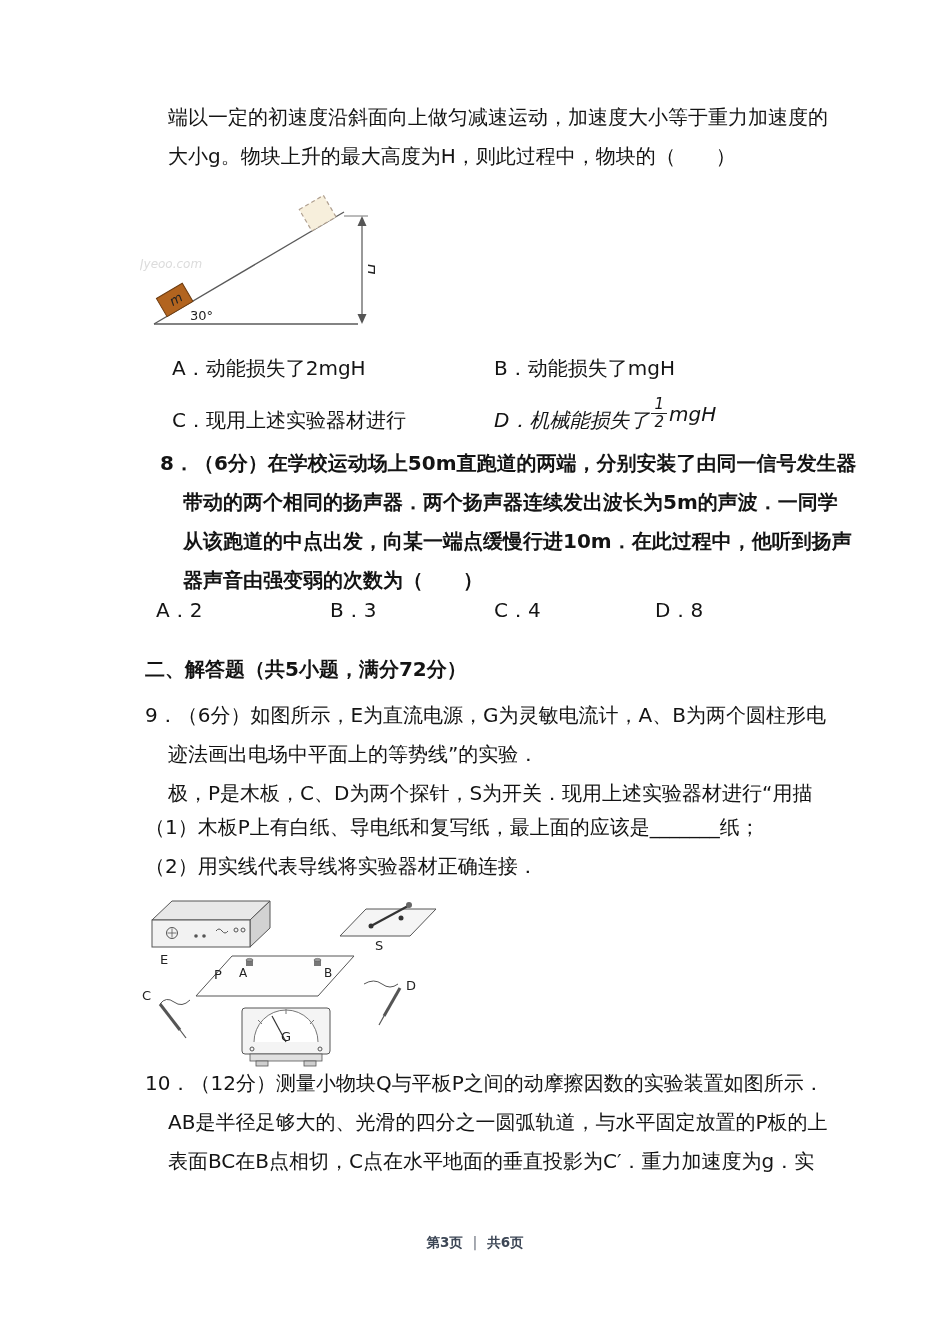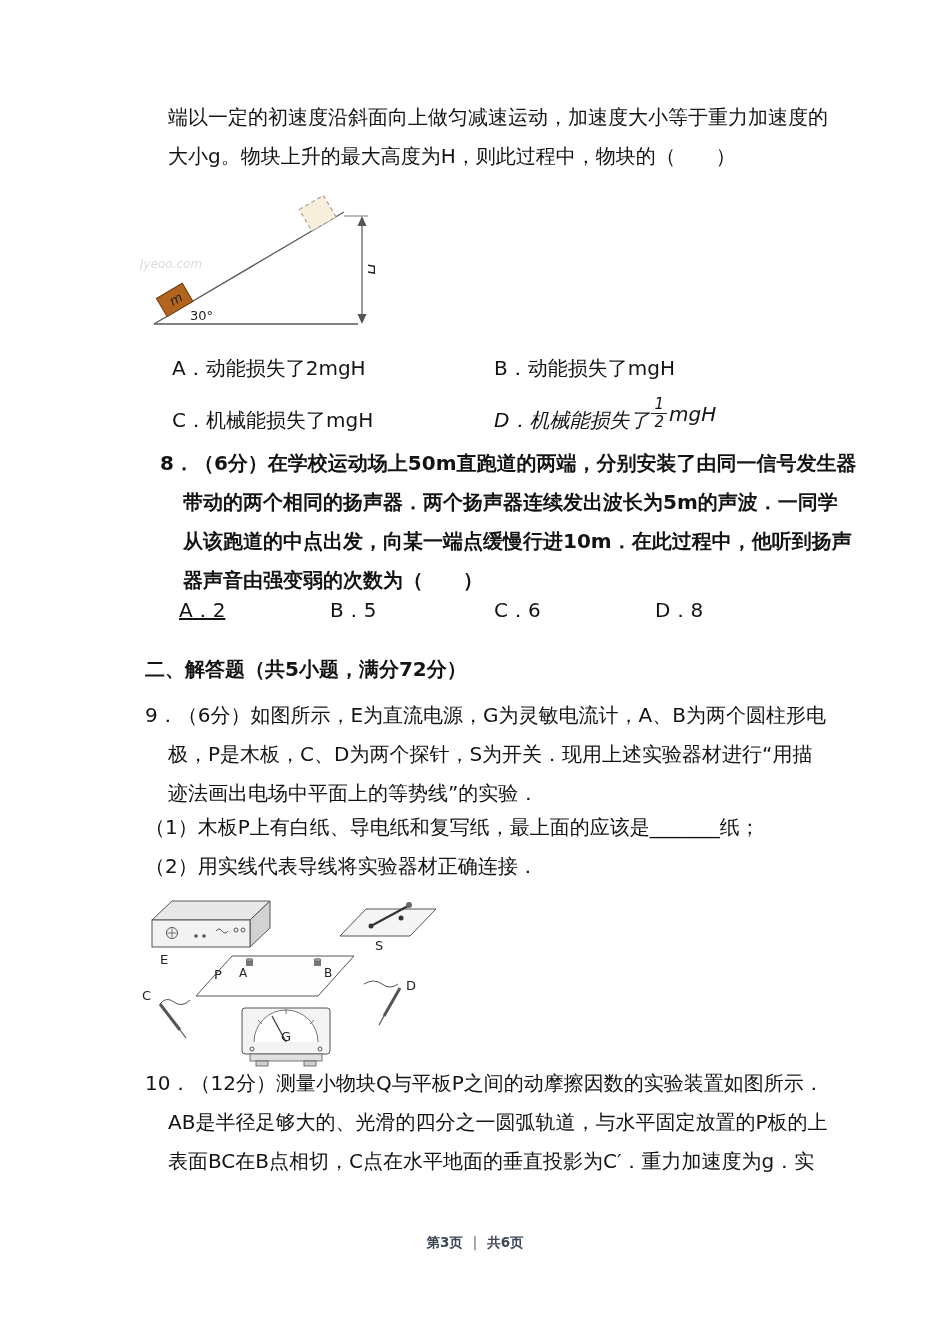--- a/index.html
+++ b/index.html
@@ -48,48 +48,48 @@
       <line x1="204" y1="28" x2="228" y2="28" stroke="#777" stroke-width="1"></line>
       <line x1="222" y1="30" x2="222" y2="134" stroke="#555" stroke-width="1.2"></line>
       <polygon points="222,28 217.5,38 226.5,38" fill="#555"></polygon>
       <polygon points="222,136 217.5,126 226.5,126" fill="#555"></polygon>
       <text x="228" y="76" font-size="15" font-style="italic" font-family="DejaVu Serif, serif" transform="rotate(90 228 76)">H</text>
     </svg>
   </div>
 
   <div class="opt" style="left:172px; top:348px;">A．动能损失了2mgH</div>
   <div class="opt" style="left:494px; top:348px;">B．动能损失了mgH</div>
-  <div class="opt" style="left:172px; top:398px; line-height:44px;">C．机械能损失了mgH</div>
+  <div class="opt" style="left:172px; top:398px; line-height:44px;">C．现用上述实验器材进行</div>
   <div class="opt" style="left:494px; top:398px; line-height:44px;font-style:italic;">
     <span>D．机械能损失了</span><span class="formula">
         <span class="frac">
           <span class="num">1</span>
           <span class="den">2</span>
         </span>
         <span>mgH</span>
       </span>
   </div>
 
   <div class="block" style="left:160px; top:444px;font-weight:bold;">
     <div>8．（6分）在学校运动场上50m直跑道的两端，分别安装了由同一信号发生器</div>
     <div class="cont">带动的两个相同的扬声器．两个扬声器连续发出波长为5m的声波．一同学</div>
     <div class="cont">从该跑道的中点出发，向某一端点缓慢行进10m．在此过程中，他听到扬声</div>
     <div class="cont">器声音由强变弱的次数为（　　）</div>
   </div>
-  <div class="opt" style="left:179px; top:590px;text-decoration:underline;">A．2</div>
-  <div class="opt" style="left:330px; top:590px;">B．5</div>
-  <div class="opt" style="left:494px; top:590px;">C．6</div>
+  <div class="opt" style="left:156px; top:590px;">A．2</div>
+  <div class="opt" style="left:330px; top:590px;">B．3</div>
+  <div class="opt" style="left:494px; top:590px;">C．4</div>
   <div class="opt" style="left:655px; top:590px;">D．8</div>
 
   <div class="block bold" style="left:145px; top:650px;">二、解答题（共5小题，满分72分）</div>
 
   <div class="block" style="left:145px; top:696px;">
     <div>9．（6分）如图所示，E为直流电源，G为灵敏电流计，A、B为两个圆柱形电</div>
+    <div class="cont">迹法画出电场中平面上的等势线”的实验．</div>
     <div class="cont">极，P是木板，C、D为两个探针，S为开关．现用上述实验器材进行“用描</div>
-    <div class="cont">迹法画出电场中平面上的等势线”的实验．</div>
   </div>
   <div class="block" style="left:145px; top:808px;">（1）木板P上有白纸、导电纸和复写纸，最上面的应该是_______纸；</div>
   <div class="block" style="left:145px; top:847px;">（2）用实线代表导线将实验器材正确连接．</div>
 
   <div style="position:absolute; left:138px; top:884px;">
     <svg width="345" height="192" viewBox="0 0 345 192">
 
       <g>
         <polygon points="14,36 34,17 132,17 112,36" fill="#e8e8e8" stroke="#555" stroke-width="1"></polygon>
         <polygon points="112,36 132,17 132,44 112,63" fill="#d2d2d2" stroke="#555" stroke-width="1"></polygon>

